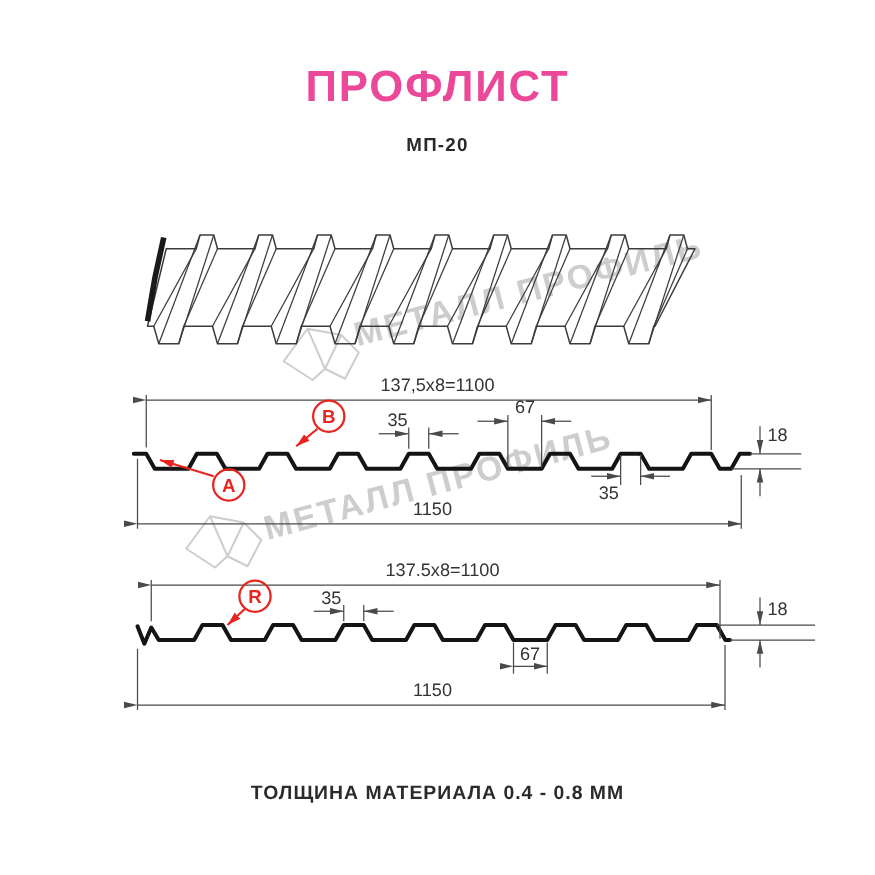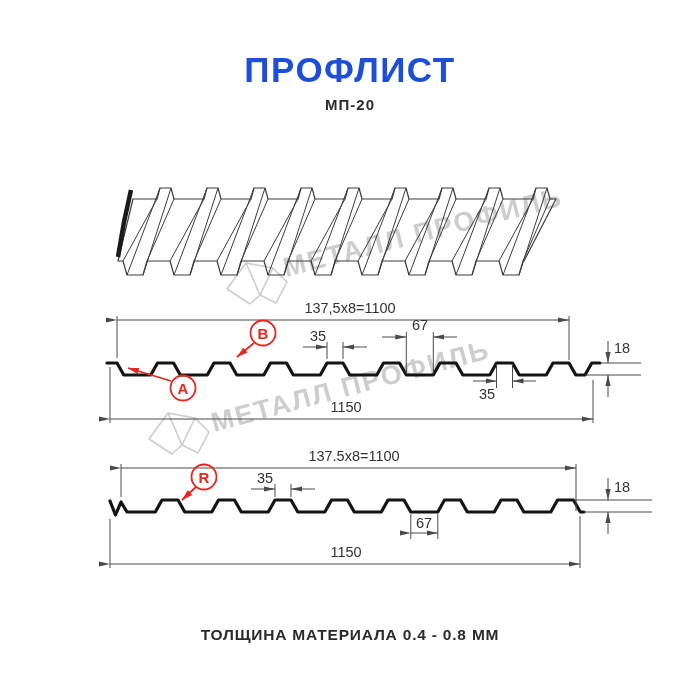--- a/index.html
+++ b/index.html
@@ -1,22 +1,22 @@
 <!DOCTYPE html>
 <html><head>
 <meta charset="utf-8">
 <style>
   html,body{margin:0;padding:0;background:#fff;}
   .canvas{
     position:relative;width:700px;height:700px;background:#ffffff;overflow:hidden;
     font-family:"Liberation Sans",sans-serif;
   }
   .header{position:absolute;top:50px;left:0;width:700px;text-align:center;}
-  .page-title{font-size:35px;font-weight:700;letter-spacing:1.5px;color:#1d4ed8;}
-  .page-subtitle{font-size:15px;font-weight:700;letter-spacing:1px;color:#2a2a2a;margin-top:6px;}
+  .page-title{font-size:35px;font-weight:700;letter-spacing:1.5px;color:#ec4899;}
+  .page-subtitle{font-size:15px;font-weight:700;letter-spacing:1px;color:#2a2a2a;margin-top:18px;}
   .footer{position:absolute;top:618px;left:0;width:700px;text-align:center;
     font-size:15.5px;font-weight:700;letter-spacing:0.8px;color:#2a2a2a;margin-top:8px;}
   svg{position:absolute;left:0;top:0;}
   .dimline{stroke:#4a4a4a;stroke-width:1;fill:none;}
   .dimtext{font-size:14.5px;fill:#333;font-weight:400;}
   .profline{stroke:#141414;stroke-width:3.2;fill:none;stroke-linejoin:round;stroke-linecap:round;}
   .sheetline{stroke:#3c3c3c;stroke-width:1.2;fill:none;stroke-linejoin:round;}
   .wm{fill:#cdcdcd;font-size:27px;font-weight:700;letter-spacing:2px;}
   .wmlogo{stroke:#cdcdcd;stroke-width:1.6;fill:none;stroke-linejoin:round;}
   .red{stroke:#e8251f;fill:none;stroke-width:1.8;}

